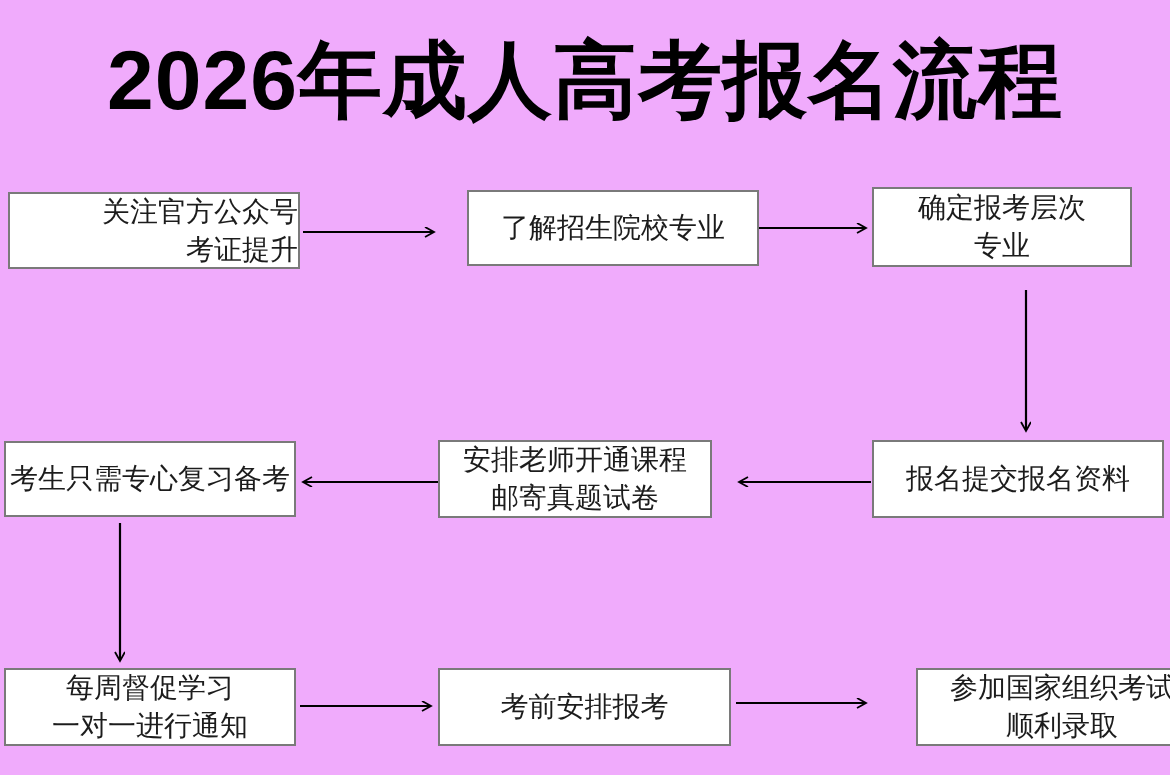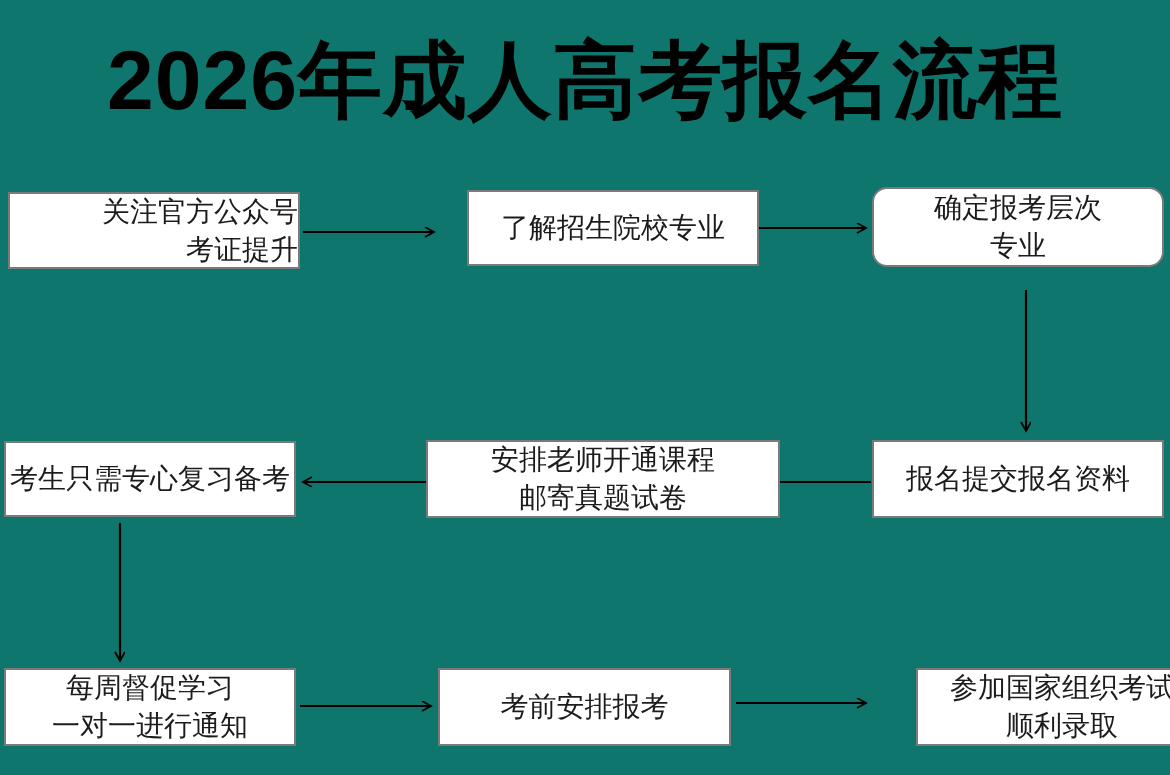--- a/index.html
+++ b/index.html
@@ -5,21 +5,21 @@
   html, body {
     margin: 0;
     padding: 0;
     background: #ffffff;
     font-family: "Liberation Sans", "DejaVu Sans", sans-serif;
   }
   .canvas {
     position: relative;
     width: 1170px;
     height: 775px;
-    background: #0f766e;
+    background: #f0abfc;
     overflow: hidden;
   }
   .title {
     position: absolute;
     left: 0;
     top: 30px;
     width: 1170px;
     text-align: center;
     font-size: 84px;
     font-weight: 900;
@@ -50,23 +50,23 @@
     position: absolute;
     left: 0;
     top: 0;
     width: 1170px;
     height: 775px;
     pointer-events: none;
   }
   
   .r1c1 { left: 8px;   top: 192px; width: 292px; height: 77px; align-items: flex-end; }
   .r1c2 { left: 467px; top: 190px; width: 292px; height: 76px; }
-  .r1c3 { left: 872px; top: 187px; width: 292px; height: 80px; border-radius: 15px; }
+  .r1c3 { left: 872px; top: 187px; width: 260px; height: 80px; }
   .r2c1 { left: 4px;   top: 441px; width: 292px; height: 76px; }
-  .r2c2 { left: 426px; top: 440px; width: 354px; height: 78px; text-align: right; }
+  .r2c2 { left: 438px; top: 440px; width: 274px; height: 78px; text-align: right; }
   .r2c3 { left: 872px; top: 440px; width: 292px; height: 78px; }
   .r3c1 { left: 4px;   top: 668px; width: 292px; height: 78px; }
   .r3c2 { left: 438px; top: 668px; width: 293px; height: 78px; }
   .r3c3 { left: 872px; top: 668px; width: 292px; height: 78px; margin-left: 44px; }
 </style>
 </head>
 <body>
 
 <div class="canvas">
 

